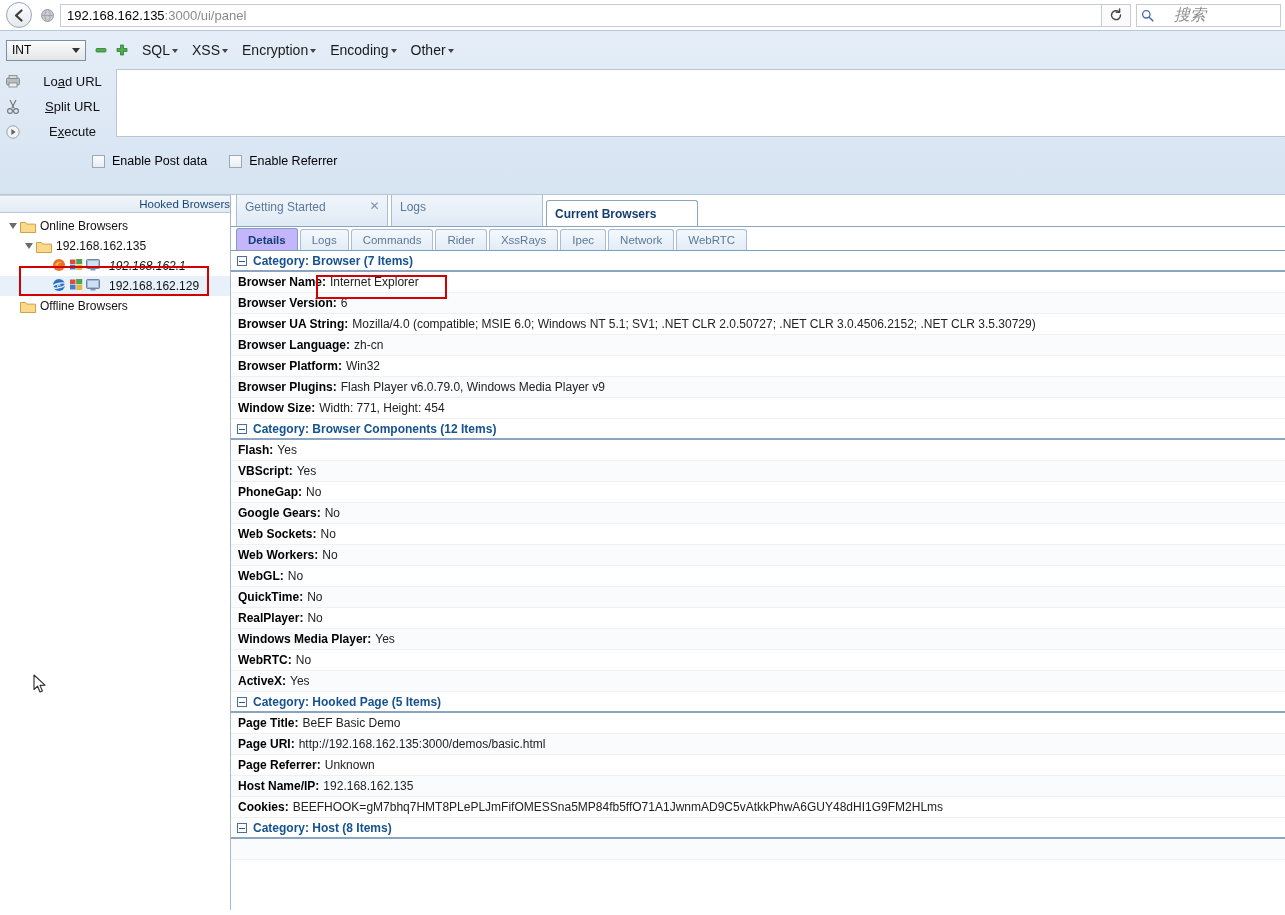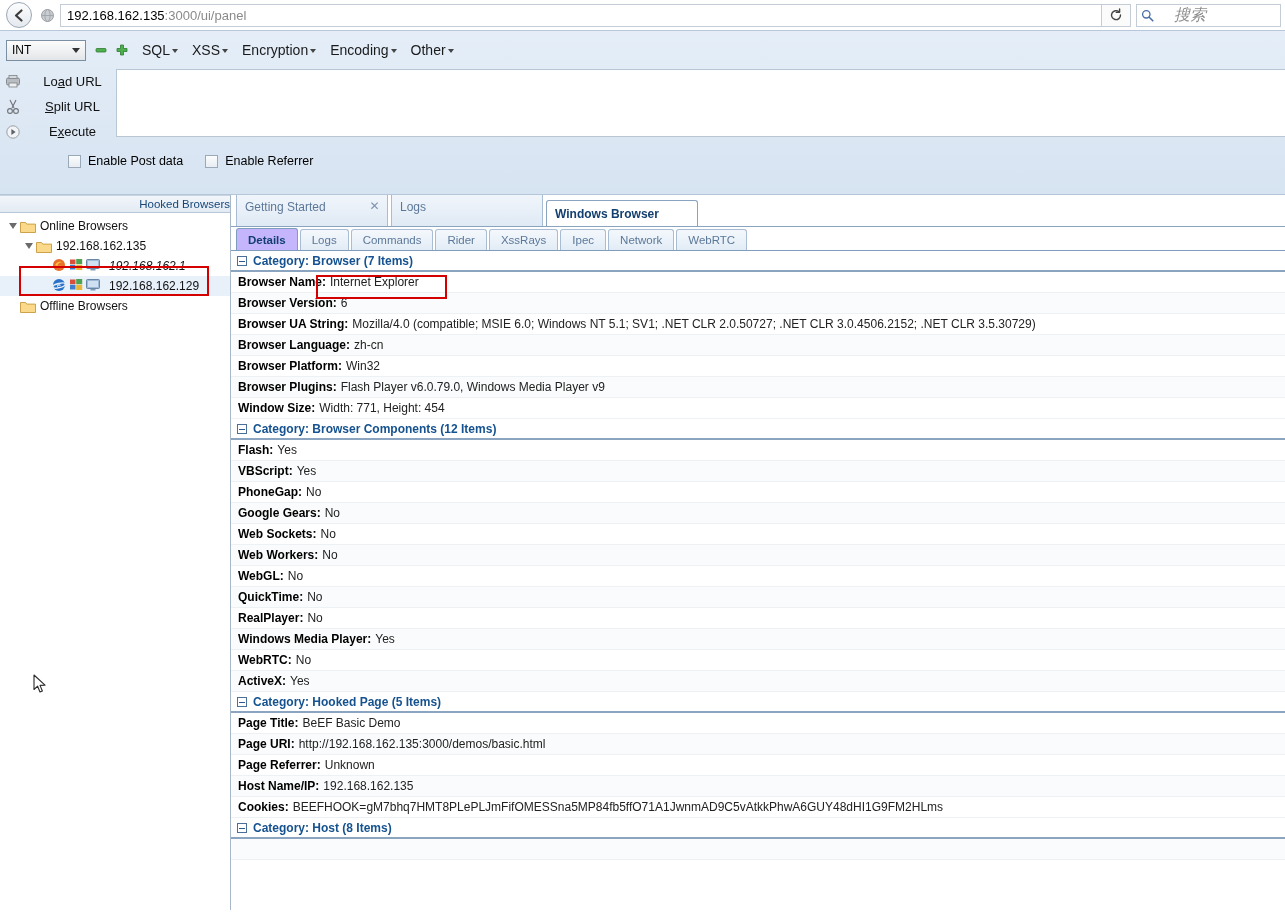--- a/index.html
+++ b/index.html
@@ -158,21 +158,21 @@
     border-right: none;
     margin-right: 0;
     resize: none;
     outline: none;
     font-family: "Liberation Mono", monospace;
     font-size: 12px;
     padding: 2px;
   }
   .hb-checks {
     display: flex; align-items: center;
-    padding-left: 68px;
+    padding-left: 92px;
     height: 26px;
     margin-top: 4px;
   }
   .hb-check { display: flex; align-items: center; margin-right: 22px; }
   .hb-check .box {
     width: 13px; height: 13px;
     border: 1px solid #9aa9b8;
     background: linear-gradient(#fbfcfd,#e8edf2);
     flex: 0 0 auto;
     cursor: pointer;
@@ -586,21 +586,21 @@
 
     <div class="tabbar-outer">
       <div class="otab" style="min-width:152px;">
         <span>Getting Started</span>
         <span class="close">✕</span>
       </div>
       <div class="otab" style="min-width:152px;">
         <span>Logs</span>
       </div>
       <div class="otab active" style="min-width:152px;">
-        <span>Windows Browser</span>
+        <span>Current Browsers</span>
       </div>
     </div>
 
     <div class="tabbar-inner">
       <div class="itab active">
           <span>Details</span>
         </div>
       <div class="itab">
           <span>Logs</span>
         </div>

